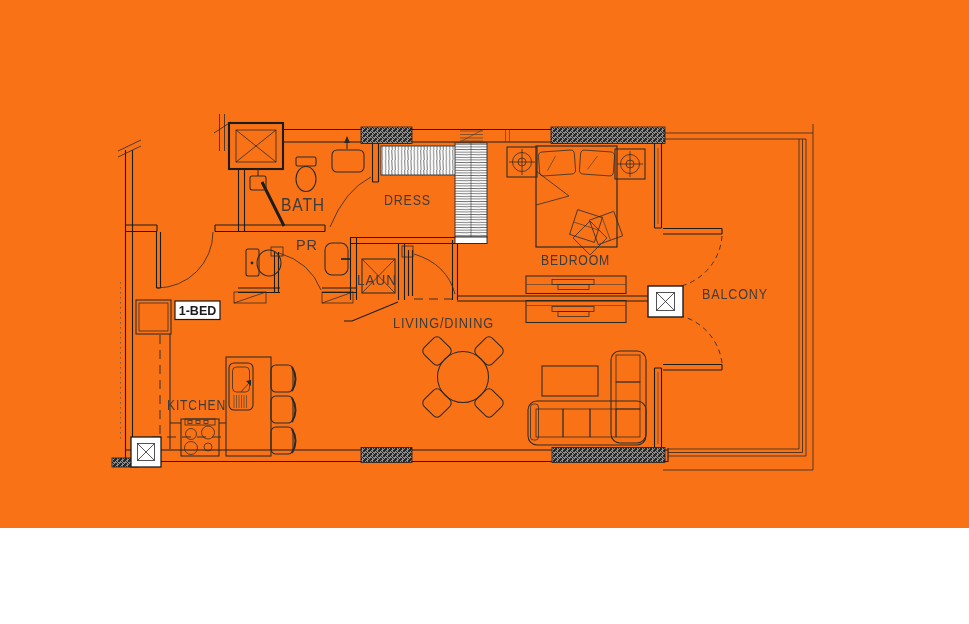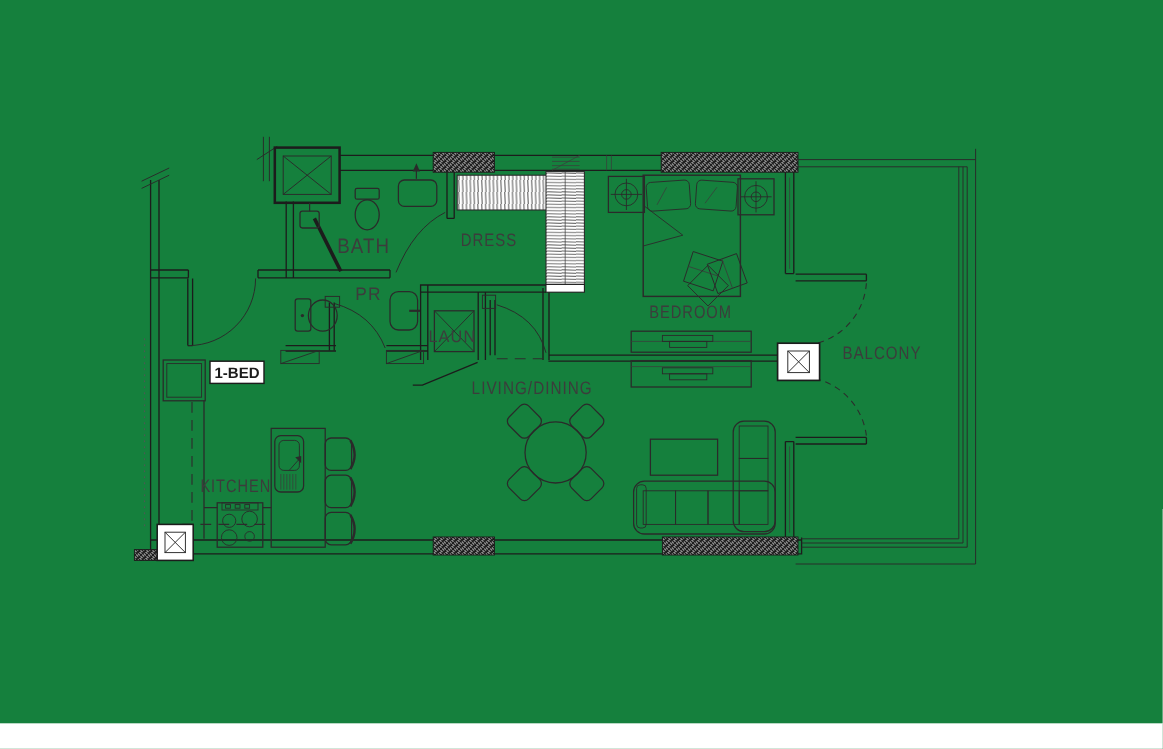--- a/index.html
+++ b/index.html
@@ -1,16 +1,16 @@
 <!DOCTYPE html>
 <html><head>
 <meta charset="utf-8">
 <style>
   html,body{margin:0;padding:0;background:#ffffff;}
-  .stage{position:relative;width:969px;height:603px;background:#15803d;overflow:hidden;}
+  .stage{position:relative;width:969px;height:528px;background:#f97316;overflow:hidden;}
   svg{display:block;}
   svg text{font-family:"Liberation Sans", sans-serif;}
   .w   {stroke:#1c1c1c;stroke-width:1.1;fill:none;stroke-linecap:butt;}
   .w2  {stroke:#1c1c1c;stroke-width:2.1;fill:none;}
   .thin{stroke:#2a2a2a;stroke-width:0.8;fill:none;}
   .vthin{stroke:#3a3a3a;stroke-width:0.6;fill:none;}
   .furn{stroke:#2a2a2a;stroke-width:1.05;fill:none;}
   .furnthin{stroke:#2a2a2a;stroke-width:0.75;fill:none;}
   .dash{stroke:#2c2c2c;stroke-width:0.95;fill:none;stroke-dasharray:9 6;}
   .dasharc{stroke:#2c2c2c;stroke-width:0.9;fill:none;stroke-dasharray:5 4;}

